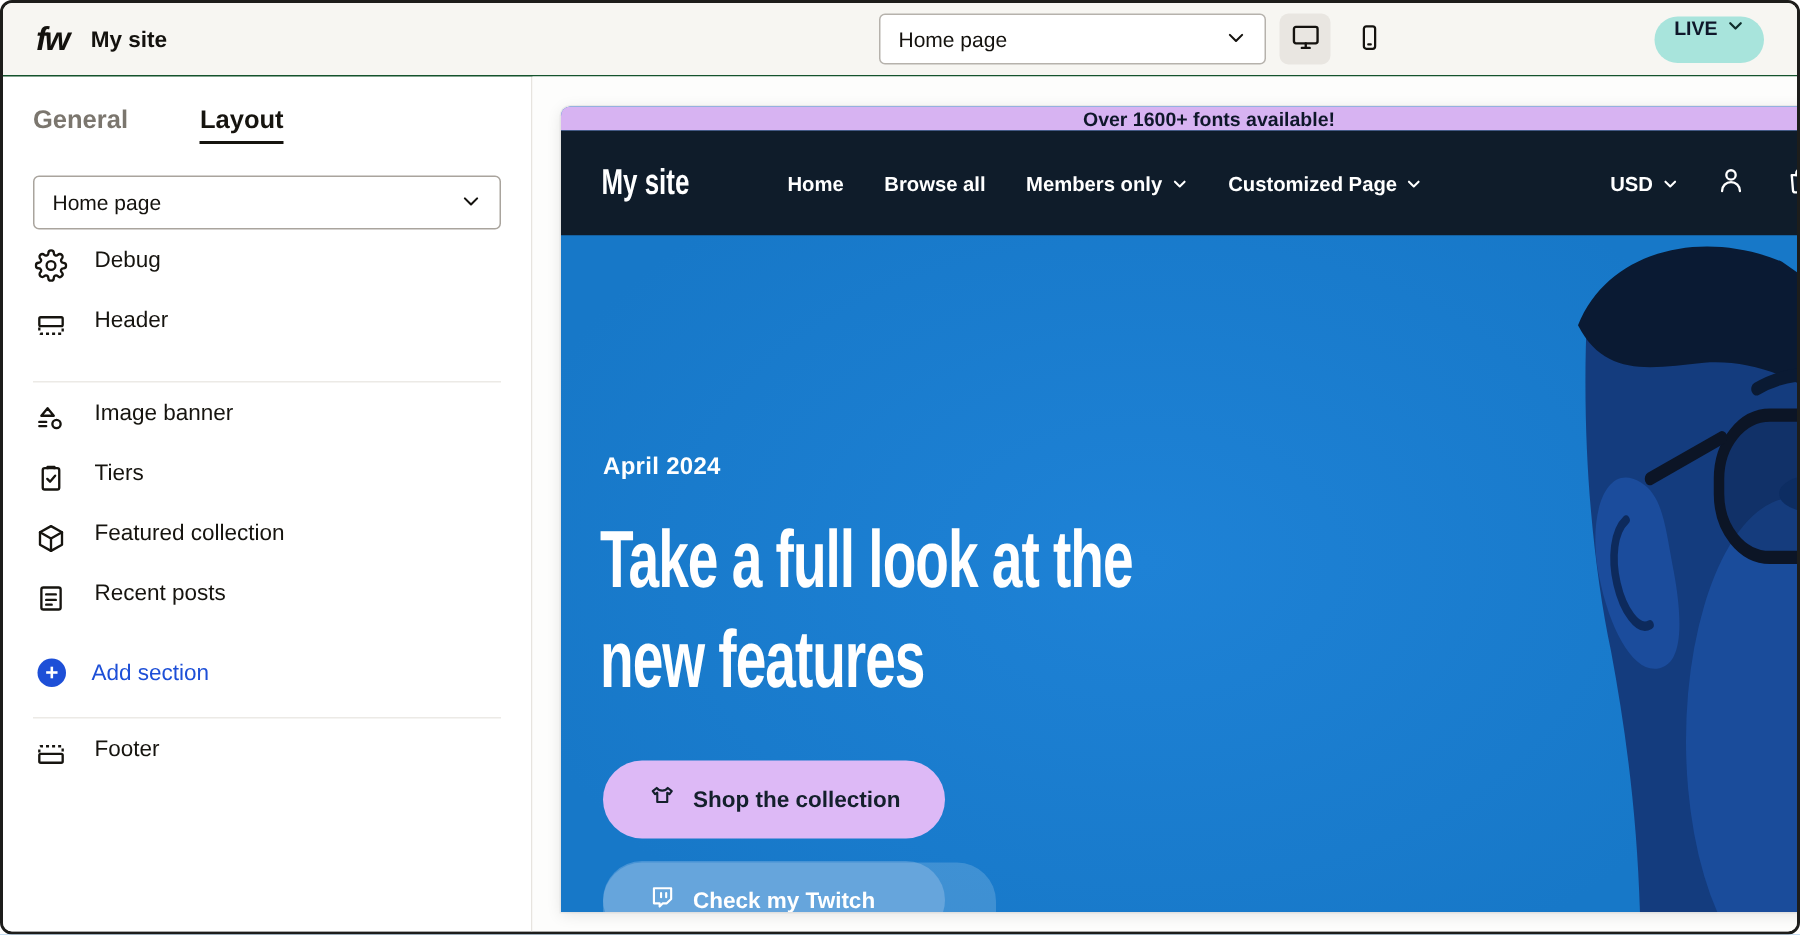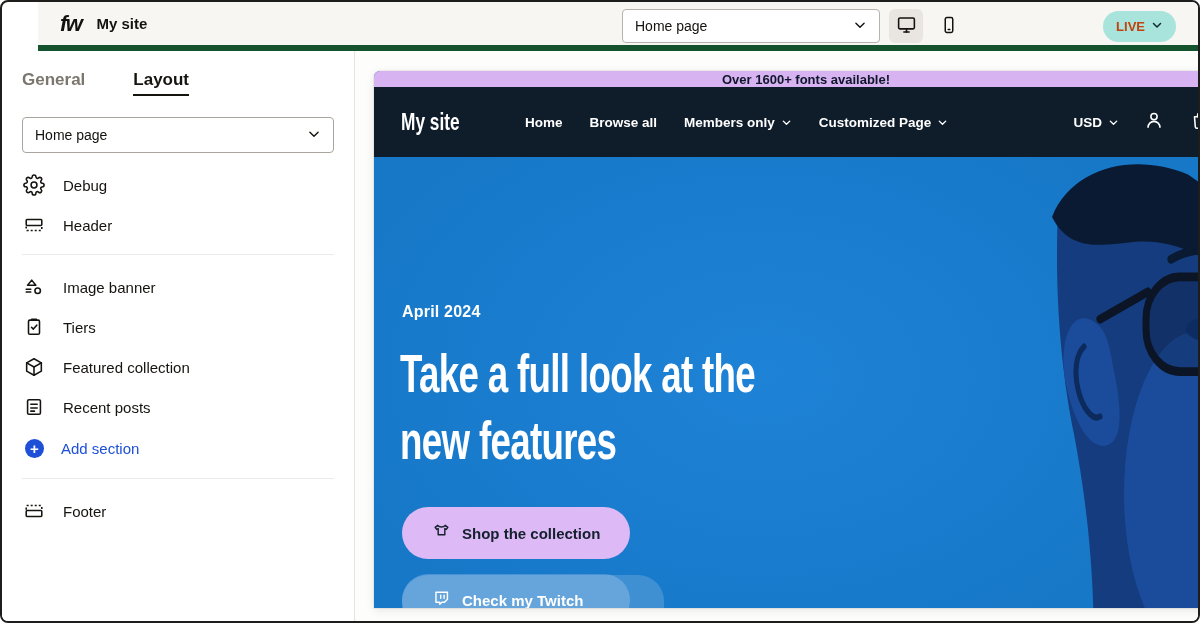--- a/index.html
+++ b/index.html
@@ -3,50 +3,50 @@
 <meta charset="utf-8">
 <style>
   * { margin:0; padding:0; box-sizing:border-box; }
   html,body { background:#ffffff; font-family:"Liberation Sans", sans-serif; }
   .window {
     width:1200px; height:623px; border:2px solid #1d1d1b; border-radius:8px;
     overflow:hidden; background:#ffffff; position:relative;
   }
 
   
-  .topbar { height:49px; background:#f7f6f2; border-bottom:6px solid #14532d;
-    display:flex; align-items:center; position:relative;margin-left:36px; }
+  .topbar { height:49px; background:#f7f6f2; border-bottom:1px solid #14532d;
+    display:flex; align-items:center; position:relative; }
   .logo { font-weight:bold; font-style:italic; font-size:22px; letter-spacing:-1.5px;
     margin-left:22px; color:#14120e; }
   .site-name { font-weight:bold; font-size:15px; margin-left:15px; color:#14120e; }
   .topbar-center { position:absolute; left:584px; top:7px; display:flex; align-items:center; gap:9px; }
   .page-select { width:258px; height:34px; background:#fff; border:1px solid #b6b2ac; border-radius:4px;
     display:flex; align-items:center; justify-content:space-between; padding:0 12px;
     font-size:14px; color:#14120e; cursor:pointer; }
   .device-btn { width:34px; height:34px; border:none; background:transparent; border-radius:6px;
     display:flex; align-items:center; justify-content:center; cursor:pointer; }
   .device-btn.active { background:#e9e6e1; }
   .live-btn { position:absolute; right:22px; top:9px; height:31px; padding:0 13px;
     background:#a8e4dc; border:none; border-radius:16px; font-weight:bold; font-size:13px;
-    display:flex; gap:6px; align-items:center; color:#c2410c; cursor:pointer;
+    display:flex; gap:6px; color:#0f172a; cursor:pointer;
     font-family:"Liberation Sans",sans-serif; }
 
   
   .layout { display:flex; height:570px; }
   .sidebar { width:353px; border-right:1px solid #e7e4df; background:#fff;
     padding:19px 20px 0 20px; flex-shrink:0; }
   .tabs { display:flex; gap:26px; font-size:17px; font-weight:bold; }
   .tab { cursor:pointer; padding-bottom:4px; }
   .tab.inactive { color:#7b766e; }
   .tab.active { color:#16140f; border-bottom:2px solid #16140f;margin-left:22px; }
   .sidebar-select { margin-top:21px; height:36px; border:1px solid #a9a49d; border-radius:4px;
     display:flex; justify-content:space-between; align-items:center; padding:0 12px;
     font-size:14px; color:#14120e; cursor:pointer; }
   .side-list { margin-top:12px; }
-  .side-item { display:flex; align-items:center; gap:17px; height:40px; font-size:15px;
+  .side-item { display:flex; gap:17px; height:40px; font-size:15px;
     color:#16140f; cursor:pointer; }
   .side-item .icn { width:24px; height:24px; display:flex; align-items:center; justify-content:center; }
   .divider { height:1px; background:#eceae6; margin:9px 0; }
   .add-section { display:flex; align-items:center; gap:17px; height:42px; font-size:15px;
     color:#1d4fd7; cursor:pointer; }
   .plus-circle { width:19px; height:19px; background:#1d4fd7; border-radius:50%; color:#fff;
     display:flex; align-items:center; justify-content:center; font-size:15px; line-height:1;
     margin-left:3px; font-weight:bold; }
 
   

